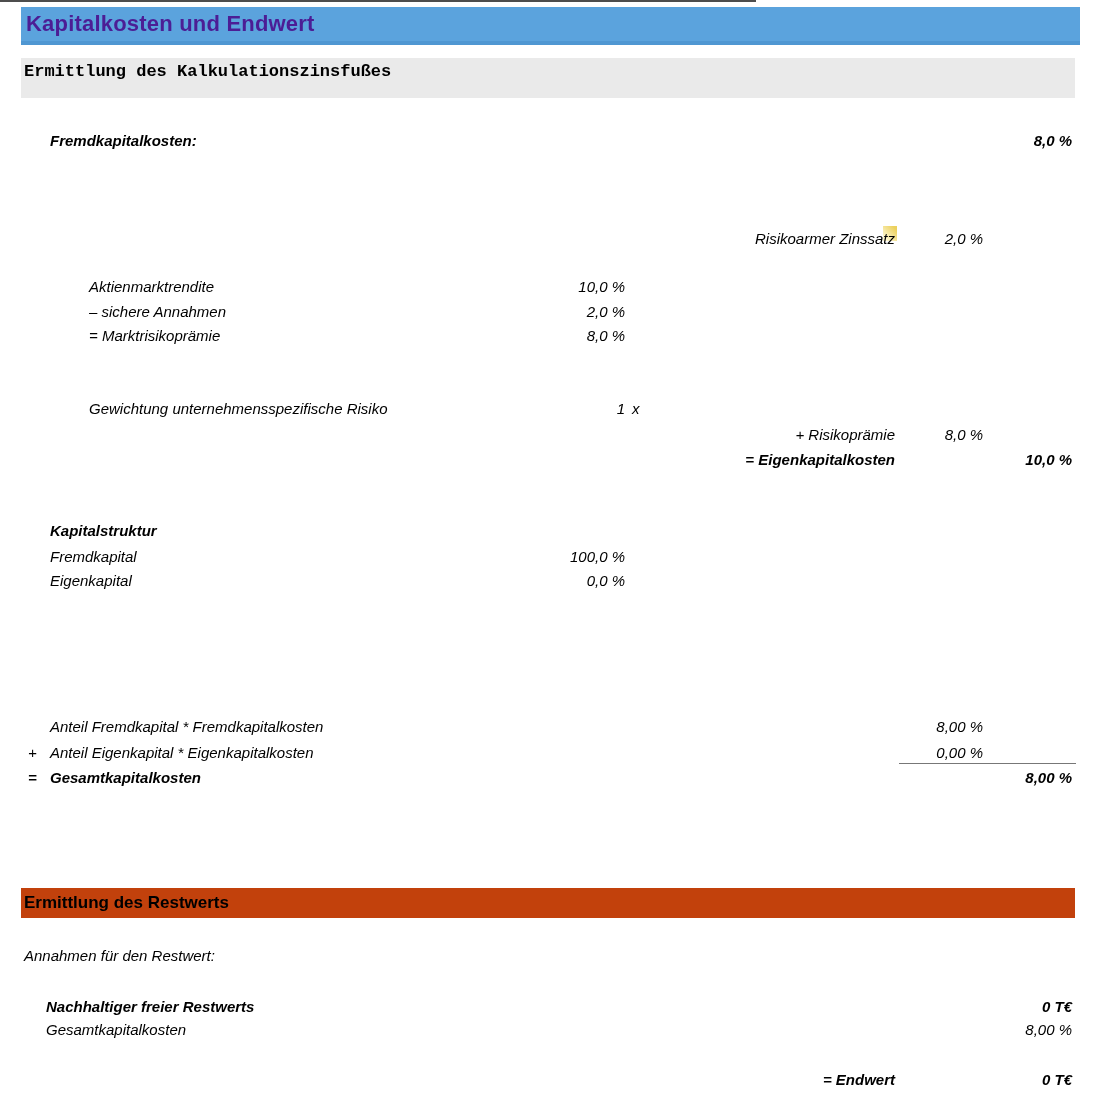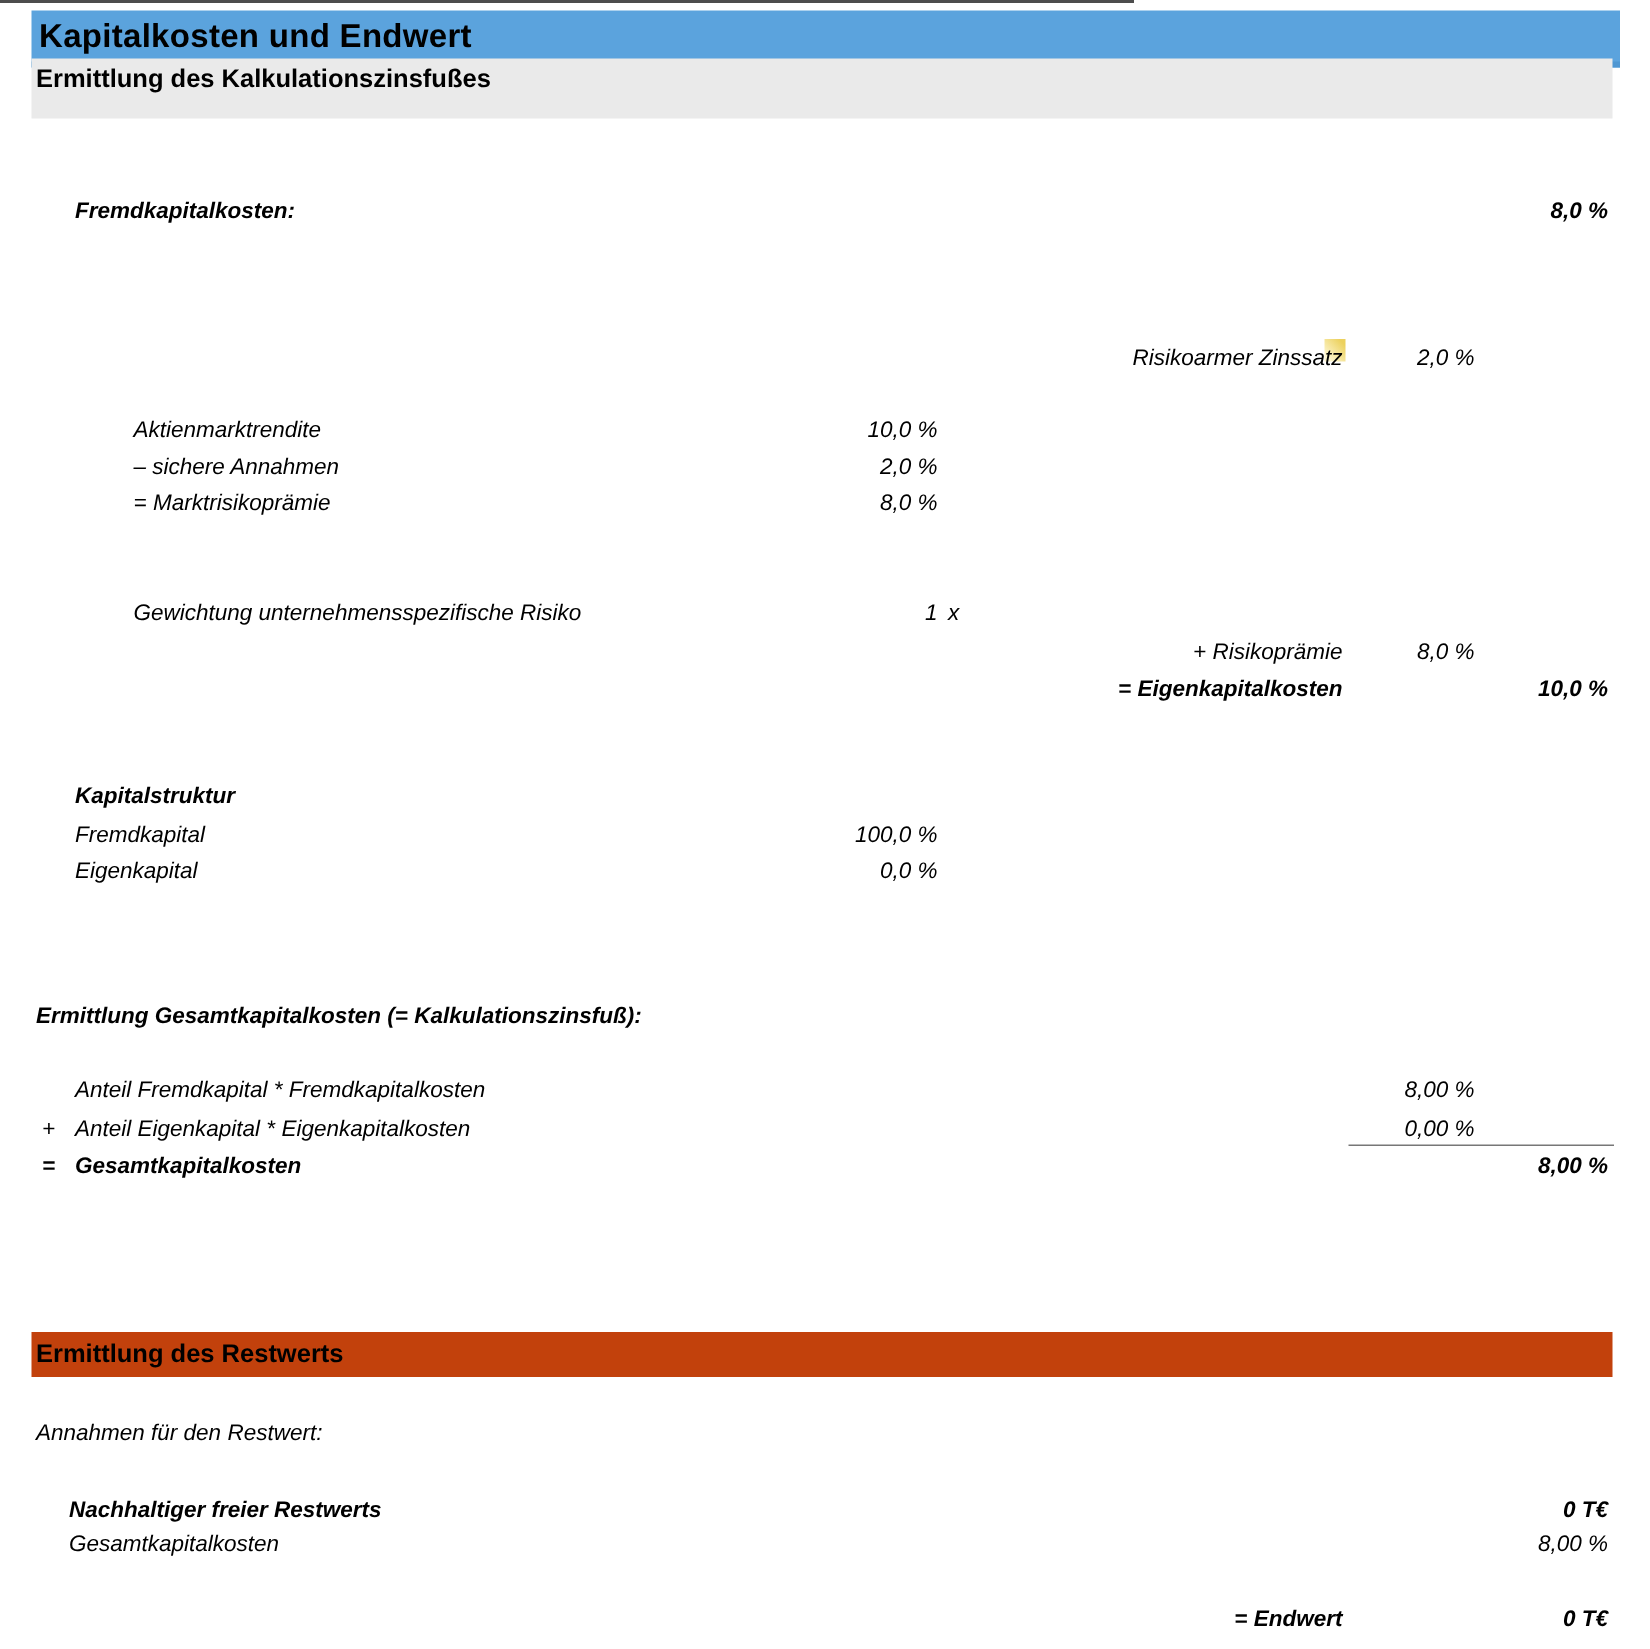--- a/index.html
+++ b/index.html
@@ -8,26 +8,26 @@
     font-family:"Liberation Sans","DejaVu Sans",sans-serif;
     color:#000; font-size:15px;
   }
   .page { position:absolute; inset:0; }
   .top-hairline { position:absolute; top:0; left:0; width:756px; height:2px; background:#4d4d4d; }
   .title-bar {
     position:absolute; top:7px; left:21px; width:1054px; height:34px;
     background:#5ba3dd; border-bottom:4px solid #4f97d2;
     line-height:34px; padding-left:5px; box-sizing:content-box;
   }
-  .title-bar span { color:#000000; font-size:22px; font-weight:bold; letter-spacing:.2px; }
+  .title-bar span { color:#4c1d95; font-size:22px; font-weight:bold; letter-spacing:.2px; }
   .section-bar {
     position:absolute; left:21px; width:1054px;
     font-weight:bold; font-size:17px; padding-left:3px; box-sizing:border-box;
   }
-  .section-bar.s1 { top:39px; height:40px; line-height:27px; background:#eaeaea; }
+  .section-bar.s1 { top:58px; height:40px; line-height:27px; background:#eaeaea;font-family:Liberation Mono, monospace; }
   .section-bar.s2 { top:888px; height:30px; line-height:30px; background:#c2410c; }
   .row { position:absolute; left:0; width:100%; height:18px; line-height:18px; }
   .cell { position:absolute; white-space:nowrap; top:0;font-style:italic; }
   .bold { font-weight:bold; }
   .l0 { left:24px; }
   .l1 { left:50px; }
   .l1b { left:46px; }
   .l2 { left:89px; }
   .op  { left:28px; }
   .v1 { right:475px; text-align:right; }   
@@ -108,23 +108,20 @@
   <div class="row" style="top:548px">
     <span class="cell l1">Fremdkapital</span>
     <span class="cell v1">100,0 %</span>
   </div>
 
   <div class="row" style="top:572px">
     <span class="cell l1">Eigenkapital</span>
     <span class="cell v1">0,0 %</span>
   </div>
 
-  <div class="row" style="top:669px">
-    <span class="cell l0 bold">Ermittlung Gesamtkapitalkosten (= Kalkulationszinsfuß):</span>
-  </div>
 
   <div class="row" style="top:718px">
     <span class="cell l1">Anteil Fremdkapital * Fremdkapitalkosten</span>
     <span class="cell v2">8,00 %</span>
   </div>
 
   <div class="row" style="top:744px">
     <span class="cell op">+</span>
     <span class="cell l1">Anteil Eigenkapital * Eigenkapitalkosten</span>
     <span class="cell v2">0,00 %</span>

